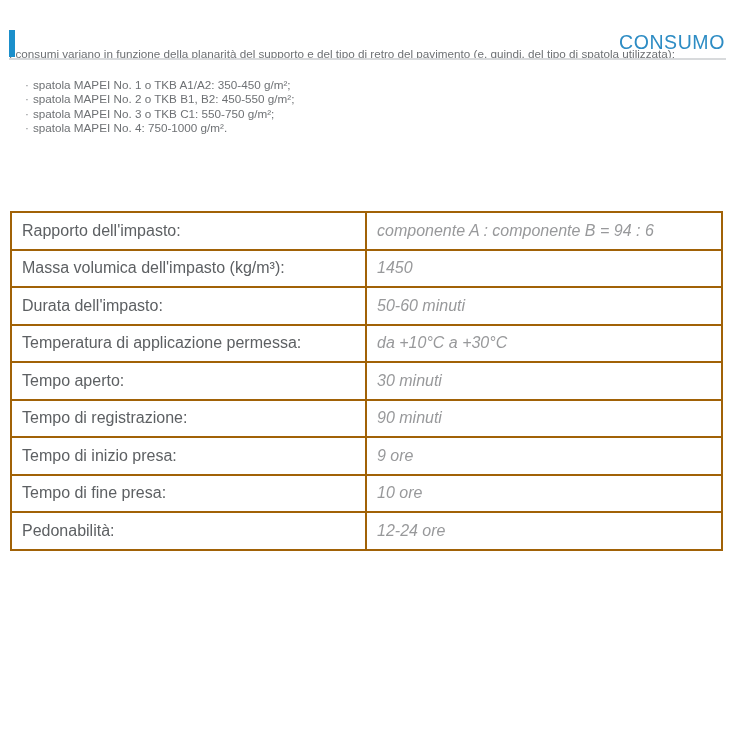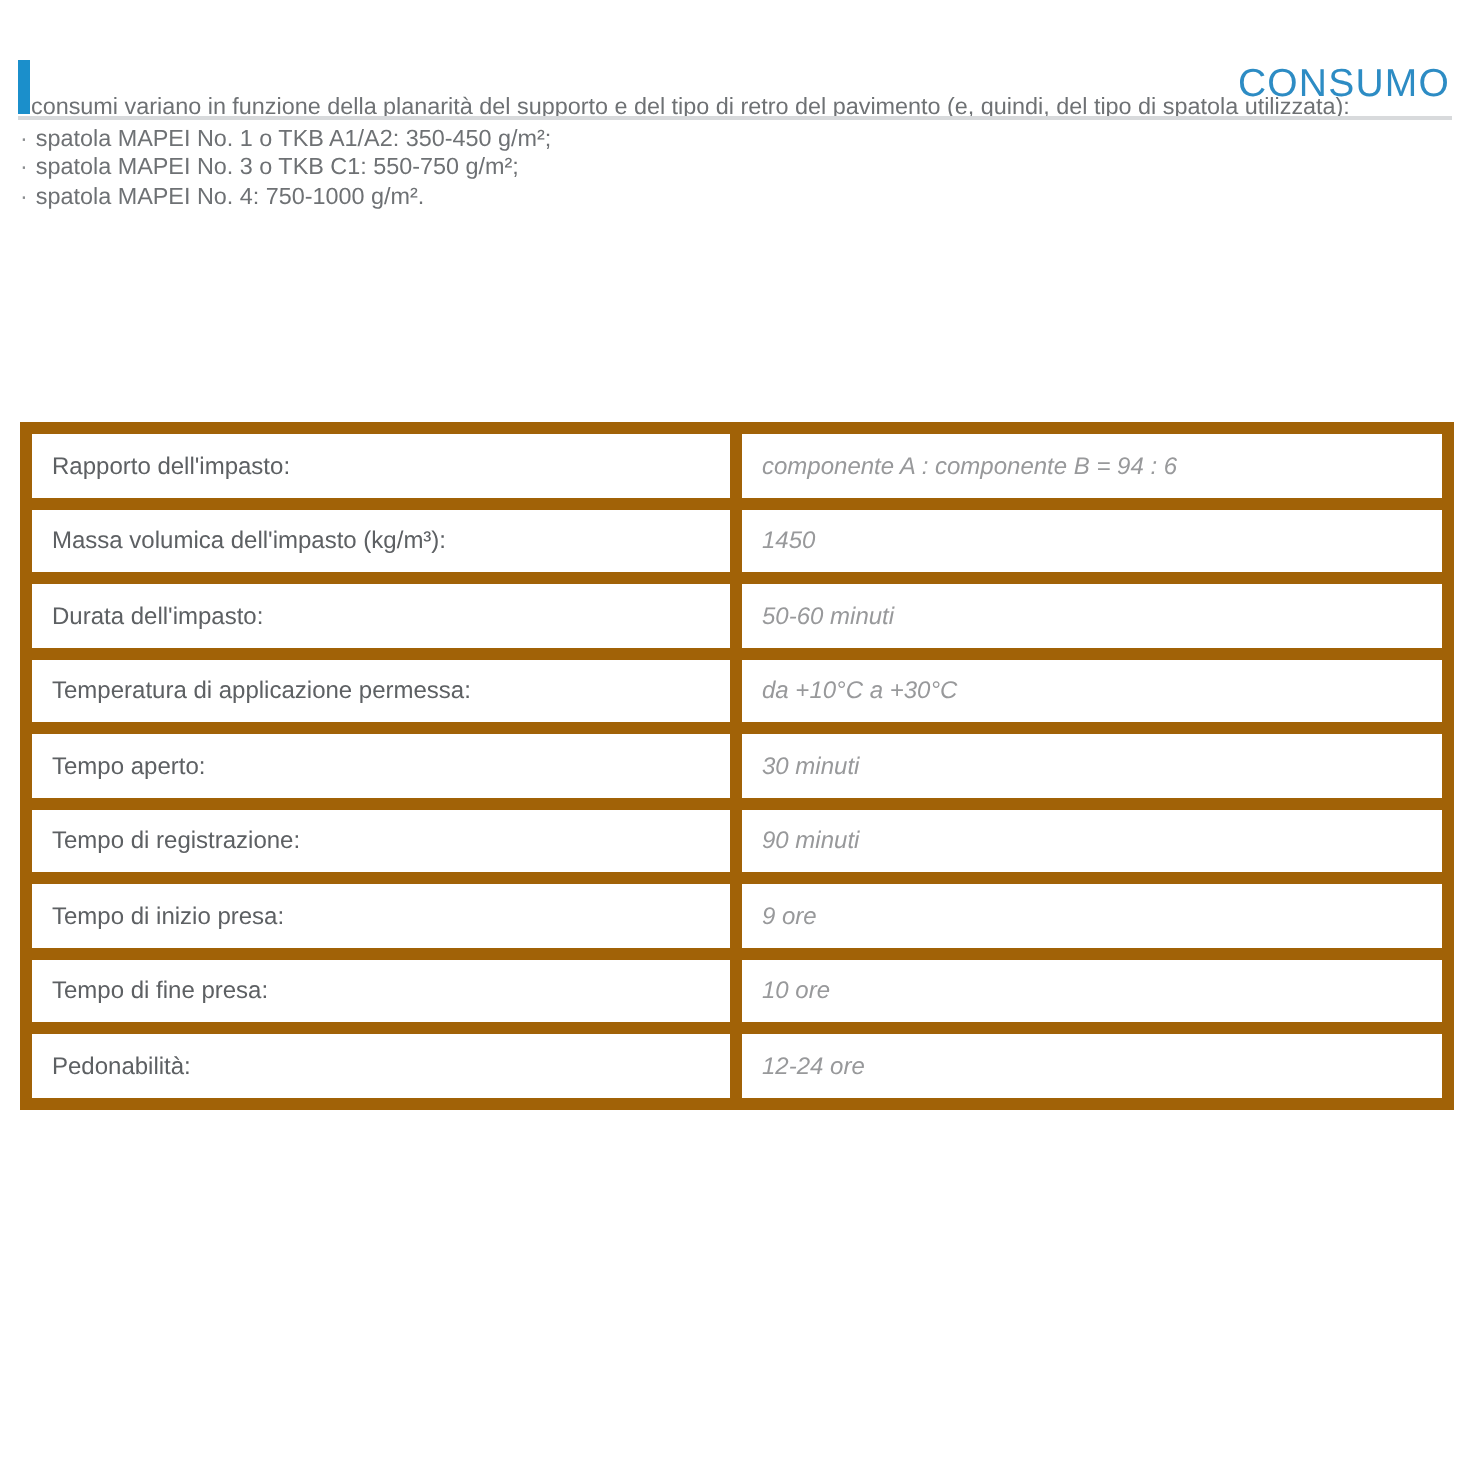--- a/index.html
+++ b/index.html
@@ -69,21 +69,21 @@
     color: #6e7174;
     font-size: 11.7px;
     line-height: 14.6px;
   }
   .intro p {
     margin: 0;
     white-space: pre-wrap;
   }
   .bullets {
     list-style: none;
-    margin: 1px;
+    margin: 16px;
     padding: 0;
   }
   .bullets li {
     margin: 0;
     padding: 0;
     white-space: nowrap;
   }
   .bullets li::before {
     content: "\00B7";
     padding-right: 4px;
@@ -96,25 +96,25 @@
     left: 10px;
     top: 211px;
     width: 711px;
   }
   table.spec {
     border-collapse: collapse;
     width: 711px;
     table-layout: fixed;
   }
   table.spec td {
-    border: 6px solid #a16207;
+    border: 2px solid #a16207;
     height: 37.5px;
     padding: 0 0 0 10px;
     vertical-align: middle;
-    font-size: 12px;
+    font-size: 16px;
     box-sizing: border-box;
     overflow: hidden;
     white-space: nowrap;
   }
   td.k {
     width: 355px;
     color: #5d6063;
   }
   td.v {
     width: 356px;
@@ -132,20 +132,21 @@
       <div class="accent-bar"></div>
       <h1 class="section-title">CONSUMO</h1>
     </div>
     <div class="head-rule"></div>
   </div>
 
   <div class="intro">
     <p>I consumi variano in funzione della planarità del supporto e del tipo di retro del pavimento (e, quindi, del tipo di spatola utilizzata):</p>
     <ul class="bullets">
       <li>spatola MAPEI No. 1 o TKB A1/A2: 350-450 g/m²;</li>
+      <li>spatola MAPEI No. 2 o TKB B1, B2: 450-550 g/m²;</li>
       <li>spatola MAPEI No. 3 o TKB C1: 550-750 g/m²;</li>
       <li>spatola MAPEI No. 4: 750-1000 g/m².</li>
     </ul>
   </div>
 
   <div class="spec-table-wrap">
     <table class="spec">
       <tbody>
         <tr>
           <td class="k">Rapporto dell'impasto:</td>

